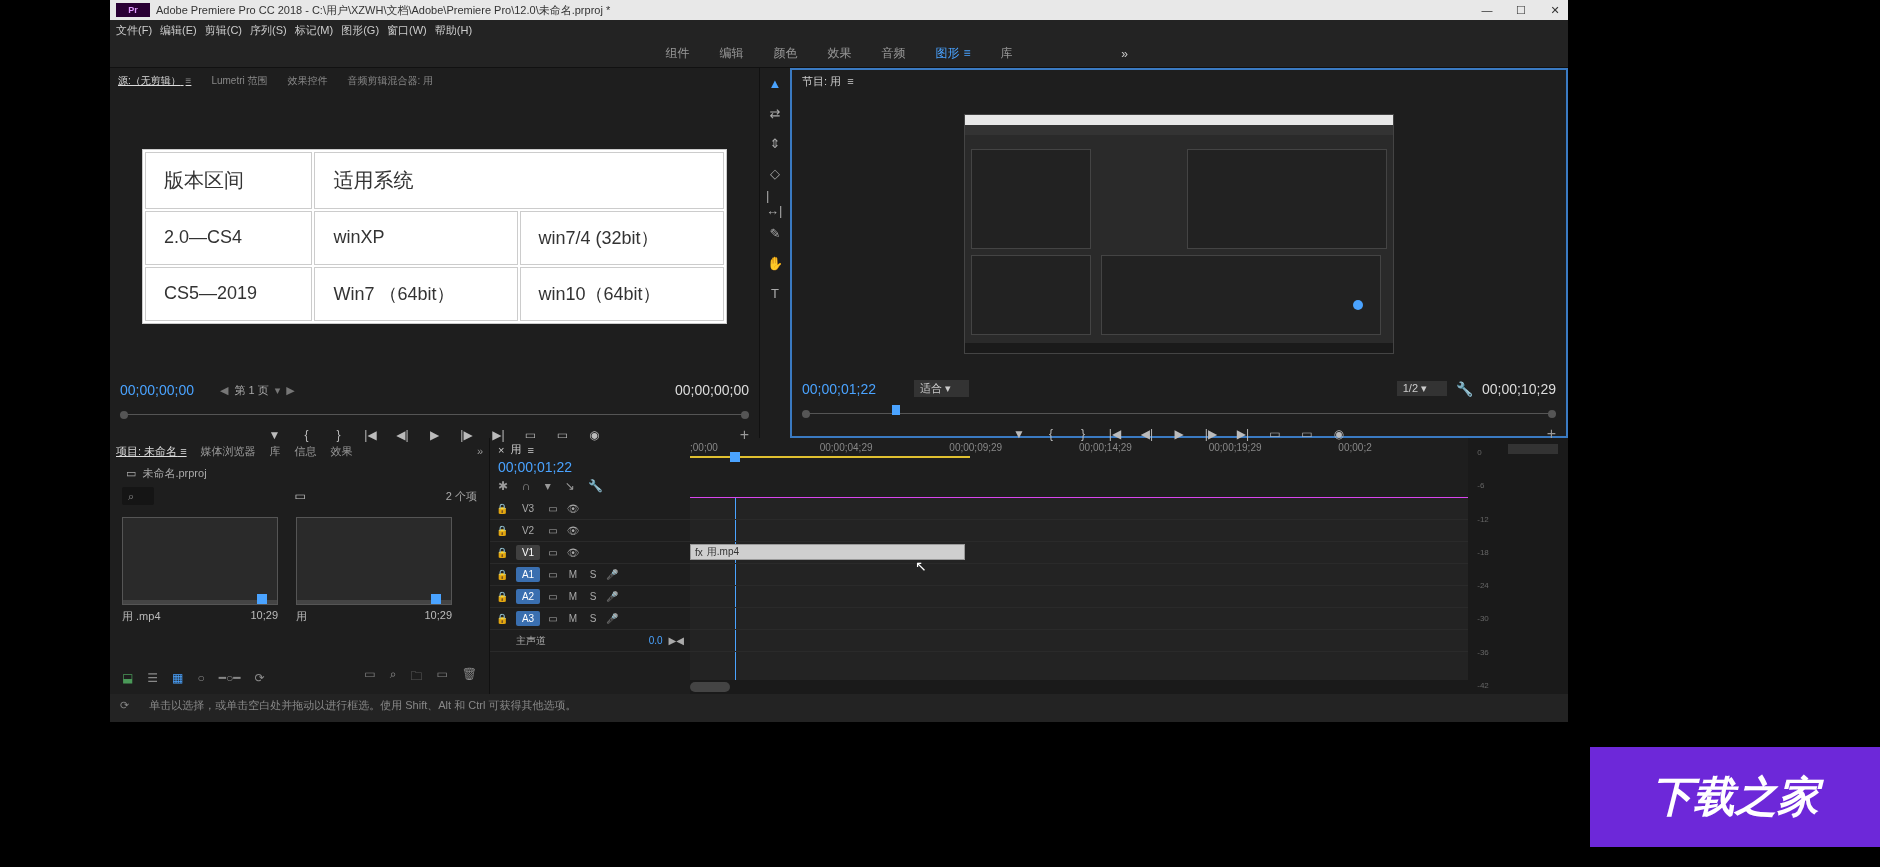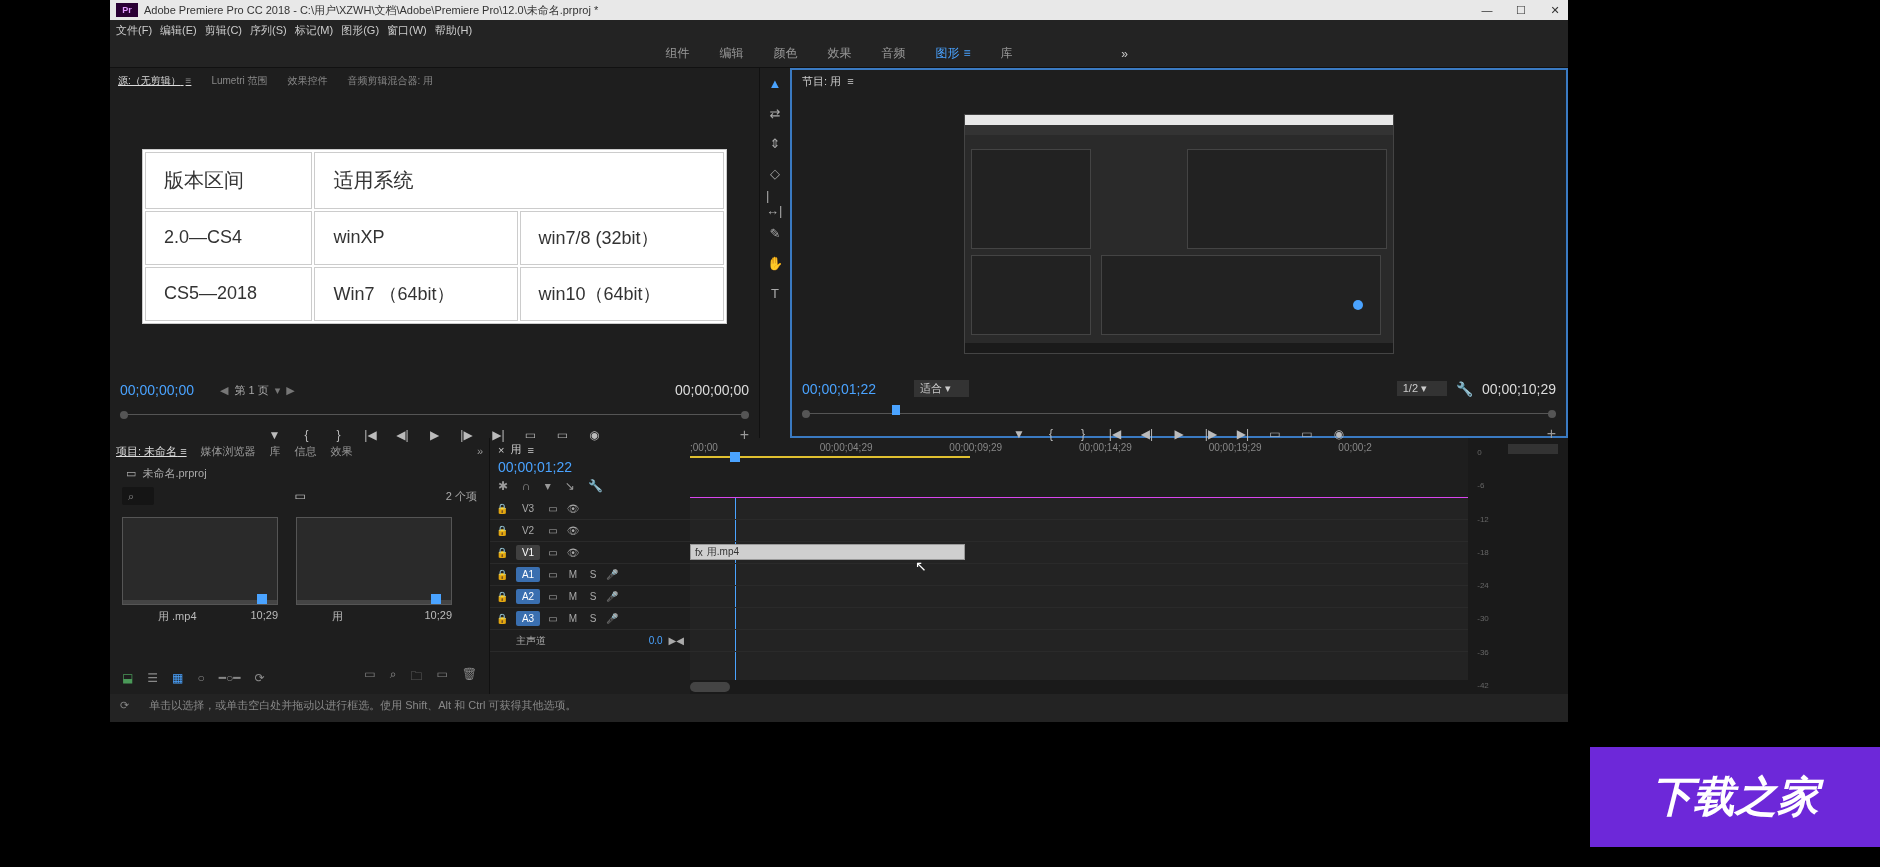--- a/index.html
+++ b/index.html
@@ -1,19 +1,19 @@
 <!DOCTYPE html>
 <html><head>
 <meta charset="utf-8">
 <style>
 * { margin: 0; padding: 0; box-sizing: border-box; font-family: "Microsoft YaHei", Arial, sans-serif; }
 body { background: #000; width: 1880px; height: 867px; overflow: hidden; font-size: 12px; color: #ccc; }
 .app-window { position: absolute; left: 110px; top: 0; width: 1458px; height: 722px; background: #232323; }
 .title-bar { height: 20px; background: #e8e8e8; display: flex; align-items: center; padding: 0 6px; color: #333; font-size: 11px; }
-.title-bar .logo { width: 22px; height: 14px; background: #2a0034; color: #e199ff; display: flex; align-items: center; justify-content: center; font-size: 9px; font-weight: bold; margin-right: 6px; }
+.title-bar .logo { width: 34px; height: 14px; background: #2a0034; color: #e199ff; display: flex; align-items: center; justify-content: center; font-size: 9px; font-weight: bold; margin-right: 6px; }
 .title-bar .title-text { flex: 1; }
 .title-bar .win-controls { display: flex; gap: 20px; }
 .title-bar .win-btn { width: 14px; height: 14px; cursor: pointer; display: flex; align-items: center; justify-content: center; }
 .menu-bar { height: 20px; background: #232323; display: flex; align-items: center; padding: 0 6px; gap: 8px; font-size: 11px; color: #ccc; }
 .menu-bar span { cursor: pointer; }
 .workspace-bar { height: 28px; background: #232323; border-bottom: 1px solid #111; display: flex; align-items: center; justify-content: center; gap: 14px; font-size: 12px; color: #999; position: relative; }
 .workspace-bar .ws-item { cursor: pointer; padding: 0 8px; }
 .workspace-bar .ws-item.active { color: #4aa3ff; }
 .workspace-bar .ws-marker { color: #4aa3ff; margin-left: 4px; }
 .workspace-bar .ws-overflow { position: absolute; right: 440px; color: #ccc; cursor: pointer; }
@@ -63,21 +63,21 @@
 .project-panel .proj-tabs .overflow { margin-left: auto; cursor: pointer; }
 .project-panel .proj-name { font-size: 11px; color: #aaa; padding: 4px 10px; display: flex; align-items: center; gap: 6px; }
 .project-panel .search-row { display: flex; align-items: center; gap: 140px; padding: 2px 6px; }
 .project-panel .search-box { flex: 1; background: #151515; height: 18px; border-radius: 2px; display: flex; align-items: center; padding: 0 6px; color: #888; font-size: 11px; }
 .project-panel .item-count { font-size: 11px; color: #aaa; }
 .thumbs { display: flex; gap: 18px; padding: 10px 6px; }
 .thumb-item { width: 156px; }
 .thumb-item .thumb-img { width: 156px; height: 88px; background: #2a2a2a; border: 1px solid #555; position: relative; }
 .thumb-item .thumb-img .thumb-strip { position: absolute; bottom: 0; left: 0; right: 0; height: 4px; background: #444; }
 .thumb-item .thumb-img .thumb-marker { position: absolute; bottom: 0; width: 10px; height: 10px; background: #4aa3ff; }
-.thumb-item .thumb-label { display: flex; justify-content: space-between; font-size: 11px; color: #bbb; padding-top: 4px; margin-left: 36px; }
+.thumb-item .thumb-label { display: flex; justify-content: space-between; font-size: 11px; color: #bbb; padding-top: 4px; }
 .project-footer { margin-top: auto; display: flex; align-items: center; gap: 14px; padding: 4px 6px; color: #888; font-size: 12px; }
 .project-footer .ft-icon { cursor: pointer; }
 .project-footer .ft-right { margin-left: auto; display: flex; gap: 14px; }
 .timeline-panel { flex: 1; background: #1e1e1e; display: flex; }
 .timeline-left { width: 200px; display: flex; flex-direction: column; }
 .tl-header { height: 60px; padding: 4px 8px; }
 .tl-title { font-size: 11px; color: #ccc; display: flex; align-items: center; gap: 6px; margin-bottom: 2px; }
 .tl-time { color: #4aa3ff; font-size: 14px; margin-bottom: 4px; }
 .tl-tools { display: flex; gap: 14px; color: #999; font-size: 12px; }
 .tl-tools span { cursor: pointer; }
@@ -157,24 +157,24 @@
       <div class="source-content">
         <table class="overlay-table">
           <tbody>
               <tr>
             <th>版本区间</th>
             <th colspan="2">适用系统</th>
           </tr>
           <tr>
             <td>2.0—CS4</td>
             <td>winXP</td>
-            <td>win7/8 (32bit）</td>
+            <td>win7/4 (32bit）</td>
           </tr>
           <tr>
-            <td>CS5—2018</td>
+            <td>CS5—2019</td>
             <td>Win7 （64bit）</td>
             <td>win10（64bit）</td>
           </tr>
         </tbody>
           </table>
       </div>
       <div class="monitor-controls">
         <div class="time-row">
           <span class="time-left">00;00;00;00</span>
           <span class="page-nav">

